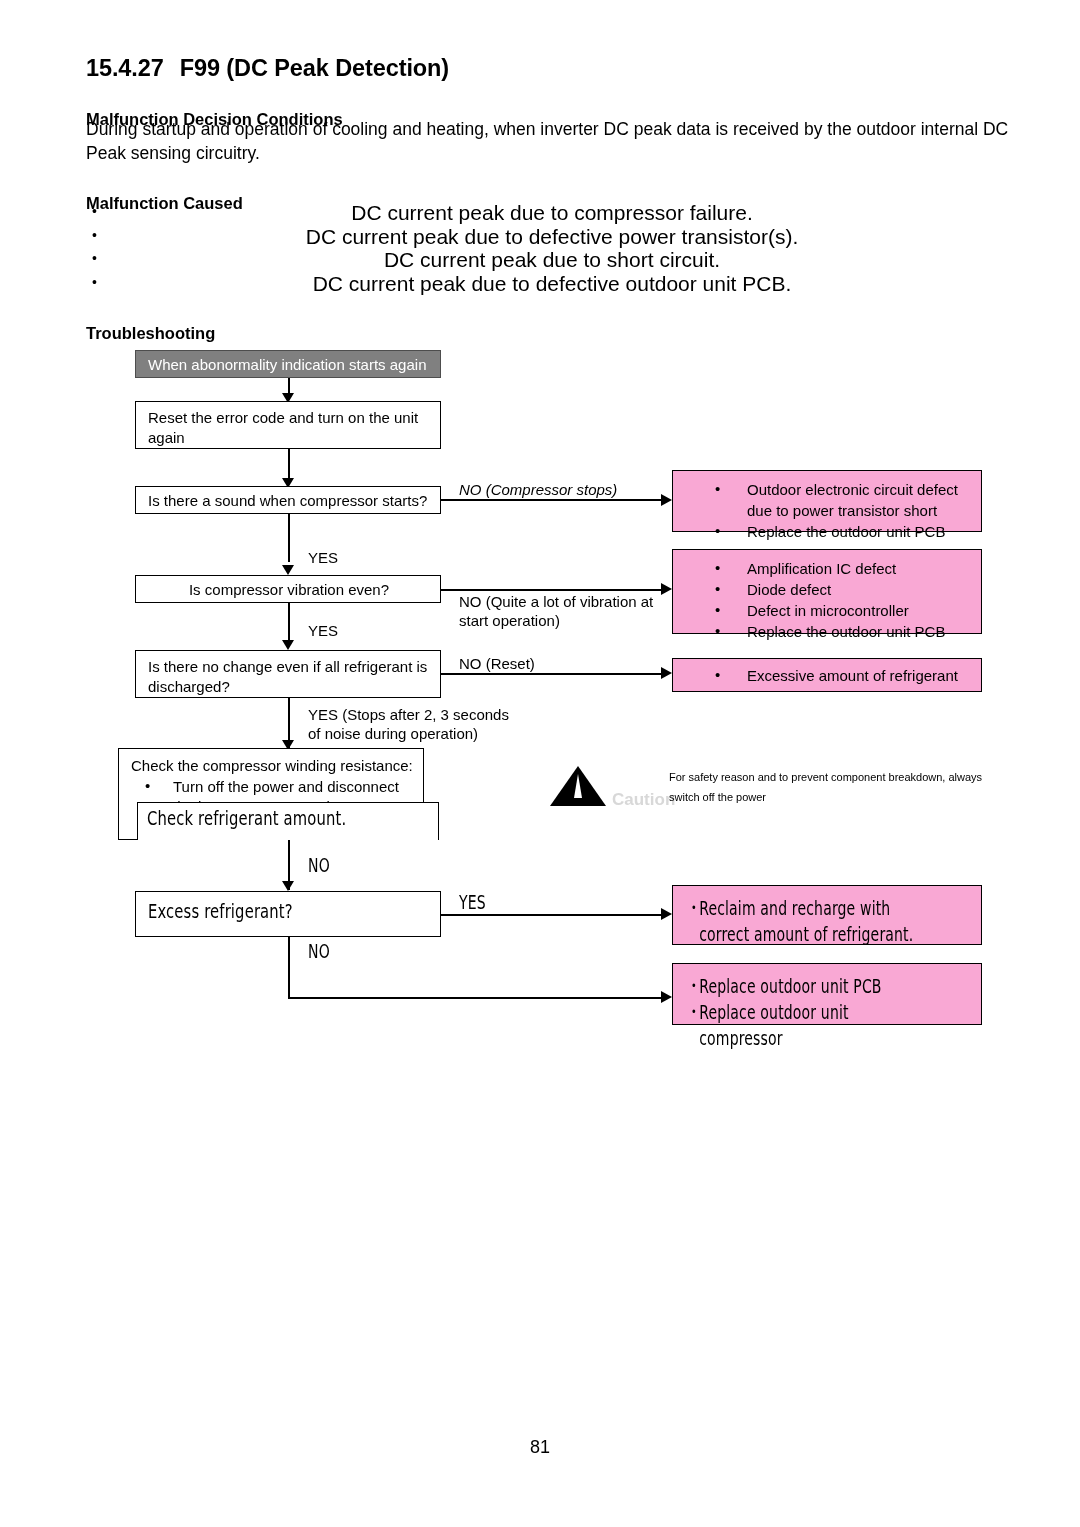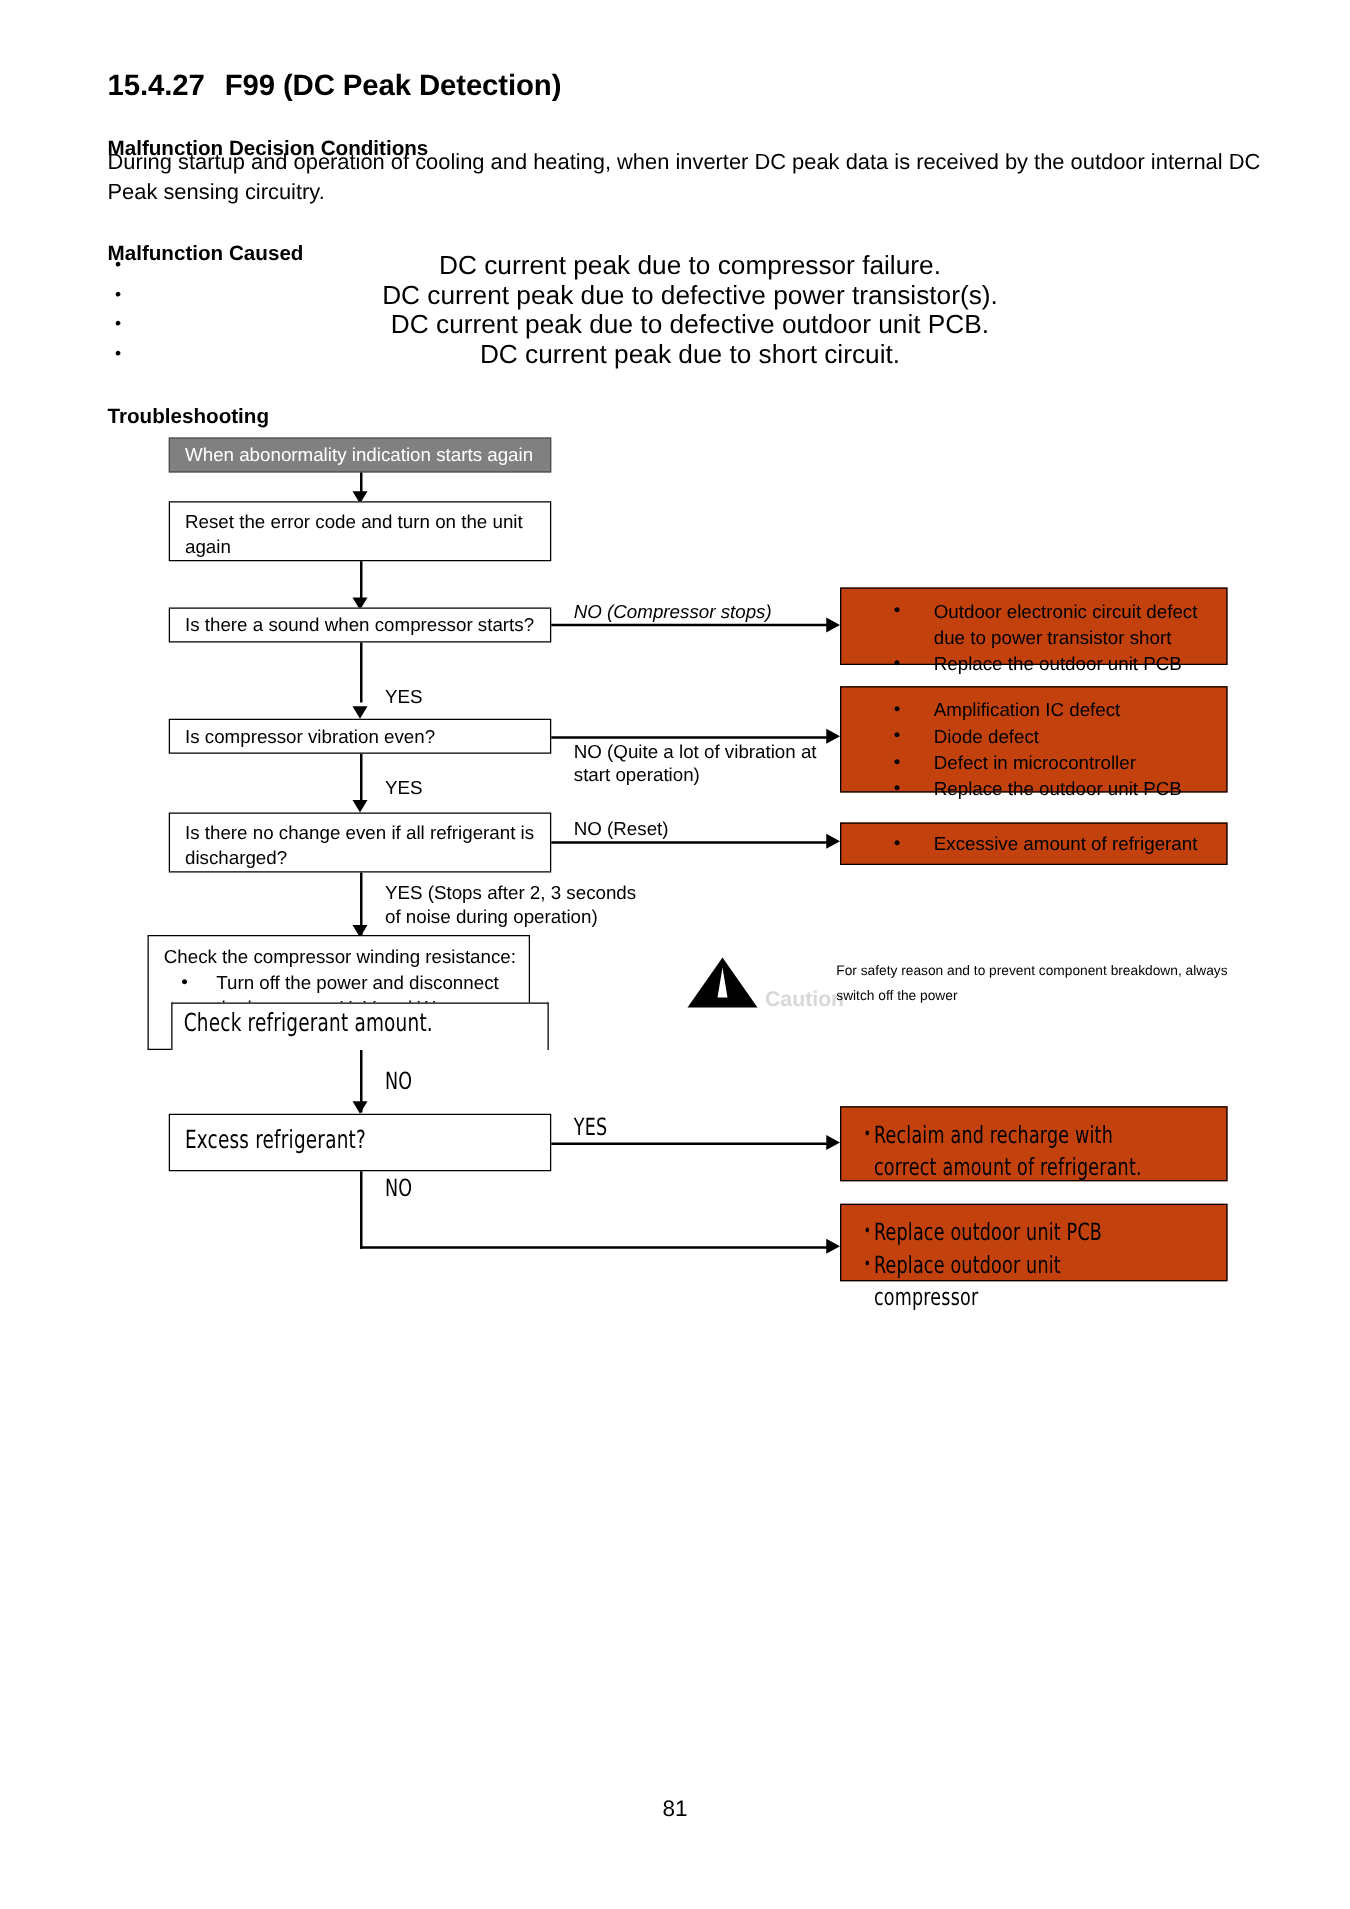--- a/index.html
+++ b/index.html
@@ -85,21 +85,21 @@
   .fbox.start {
     background: #808080;
     color: #ffffff;
     border: 1.6px solid #4d4d4d;
     padding-top: 4px;
   }
   .rbox {
     position: absolute;
     box-sizing: border-box;
     border: 1.8px solid #000;
-    background: #c2410c;
+    background: #f9a8d4;
     font-size: 15px;
     line-height: 21px;
     padding: 8px 10px 0 12px;
   }
   .rbox ul {
     margin: 0;
     padding: 0 0 0 30px;
     list-style: none;
   }
   .rbox li {
@@ -202,22 +202,22 @@
     <span class="num">15.4.27</span><span>F99 (DC Peak Detection)</span>
   </div>
 
   <div class="sub-head" style="top:93px;">Malfunction Decision Conditions</div>
   <div class="body-text" style="top:117px;">During startup and operation of cooling and heating, when inverter DC peak data is received by the outdoor internal DC Peak sensing circuitry.</div>
 
   <div class="sub-head" style="top:177px;">Malfunction Caused</div>
   <div class="bullets" style="top:201px;">
     <div class="bl">DC current peak due to compressor failure.</div>
     <div class="bl">DC current peak due to defective power transistor(s).</div>
+    <div class="bl">DC current peak due to short circuit.</div>
     <div class="bl">DC current peak due to defective outdoor unit PCB.</div>
-    <div class="bl">DC current peak due to short circuit.</div>
   </div>
 
   <div class="sub-head" style="top:307px;">Troubleshooting</div>
 
   <div class="chart">
 
     <div class="fbox start" style="left:135px; top:350px; width:306px; height:28px;">When abonormality indication starts again</div>
 
     <div class="vline" style="left:288px; top:378px; height:20px;"></div>
     <div class="arrow-down" style="left:281.5px; top:393px;"></div>
@@ -237,21 +237,21 @@
       <ul>
         <li>Outdoor electronic circuit defect due to power transistor short</li>
         <li>Replace the outdoor unit PCB</li>
       </ul>
     </div>
 
     <div class="vline" style="left:288px; top:514px; height:48px;"></div>
     <div class="arrow-down" style="left:281.5px; top:565px;"></div>
     <div class="edge-label" style="left:308px; top:548px;">YES</div>
 
-    <div class="fbox" style="left:135px; top:575px; width:306px; height:28px; padding-top:4px;">Is compressor vibration even?</div>
+    <div class="fbox" style="left:135px; top:575px; width:306px; height:28px; padding-top:4px;text-align:center;">Is compressor vibration even?</div>
 
     <div class="hline" style="left:441px; top:589px; width:222px;"></div>
     <div class="arrow-right" style="left:661px; top:583px;"></div>
     <div class="edge-label" style="left:459px; top:552px;margin-top:40px;">NO (Quite a lot of vibration at
 start operation)</div>
 
     <div class="rbox" style="left:672px; top:549px; width:310px; height:85px;">
       <ul>
         <li>Amplification IC defect</li>
         <li>Diode defect</li>

